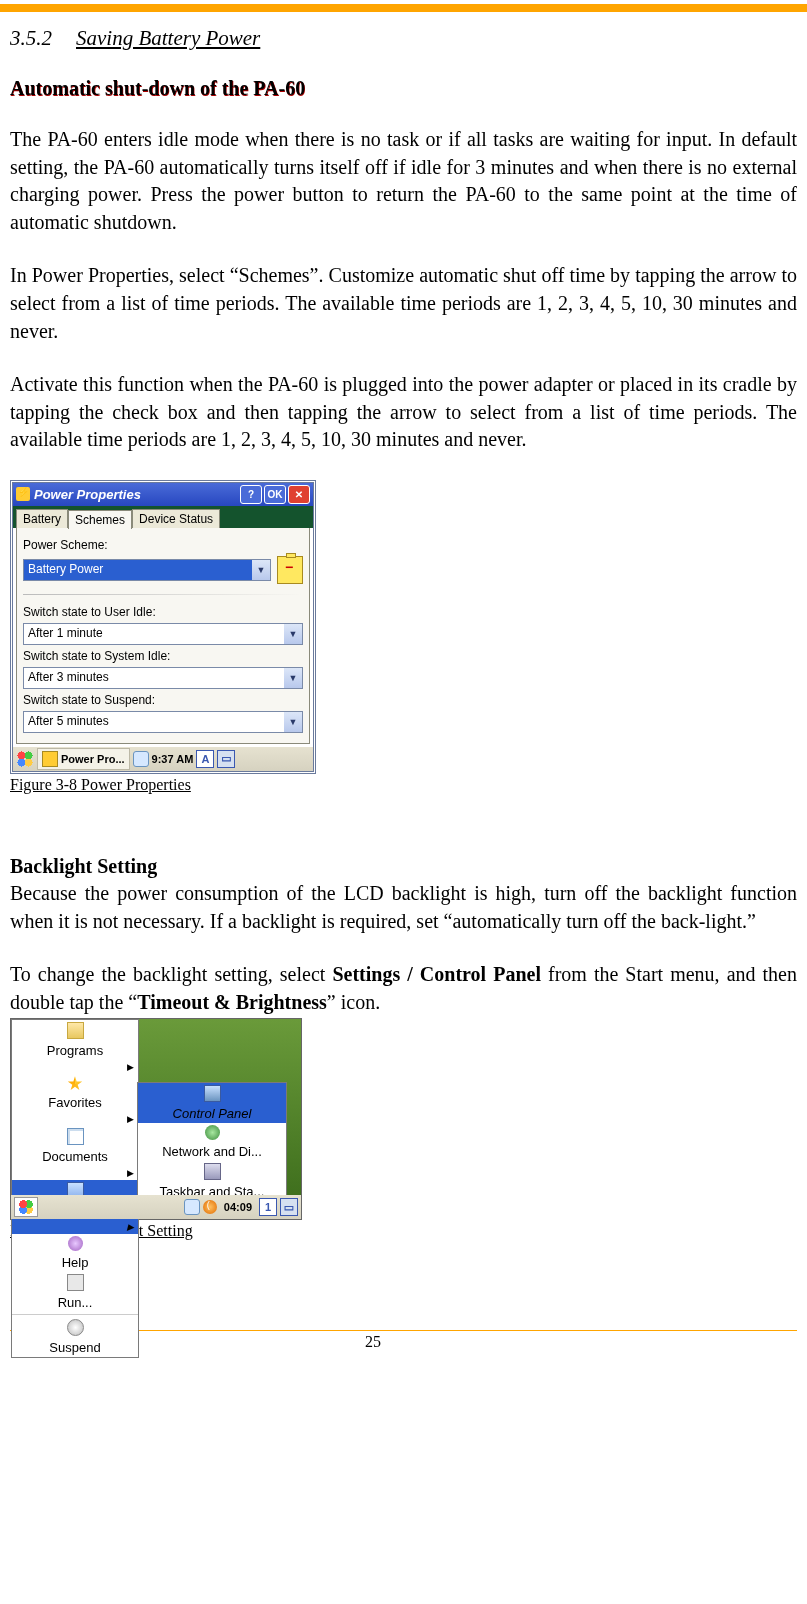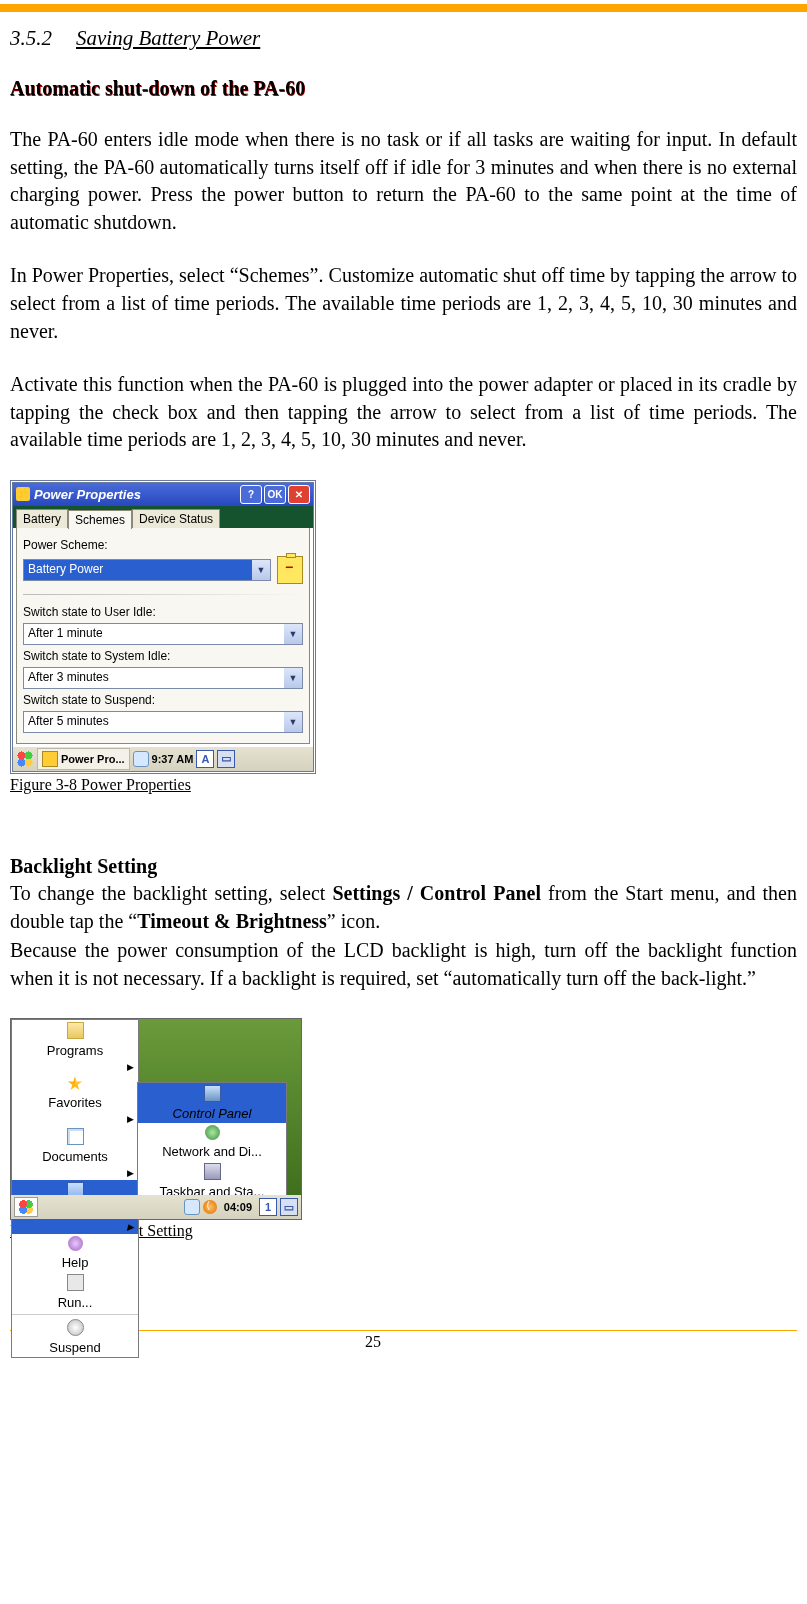--- a/index.html
+++ b/index.html
@@ -440,24 +440,24 @@
       </span>
       <span class="bubble"></span>
       <span style="font-weight:bold;">9:37 AM</span>
       <span class="sq">A</span>
       <span class="sq" style="background:#d6e0f0;">▭</span>
     </div>
   </div>
   <div class="fig-caption">Figure 3-8 Power Properties</div>
 
   <div class="subhead-plain">Backlight Setting</div>
+  <div class="body-text">Because the power consumption of the LCD backlight is high, turn off the backlight function when it is not necessary. If a backlight is required, set “automatically turn off the back-light.”</div>
   <div class="body-text no-margin">
     <span>To change the backlight setting, select </span><b>Settings / Control Panel</b><span> from the Start menu, and then double tap the “</span><b>Timeout &amp; Brightness</b><span>” icon.</span>
   </div>
-  <div class="body-text">Because the power consumption of the LCD backlight is high, turn off the backlight function when it is not necessary. If a backlight is required, set “automatically turn off the back-light.”</div>
 
   <div class="scr2">
     <div class="start-col">
       <div class="start-item">
         <span class="s-ico ico-programs"></span>
         <span>Programs</span>
         <span class="arr">▶</span>
       </div>
       <div class="start-item">
         <span class="s-ico ico-favorites"></span>

